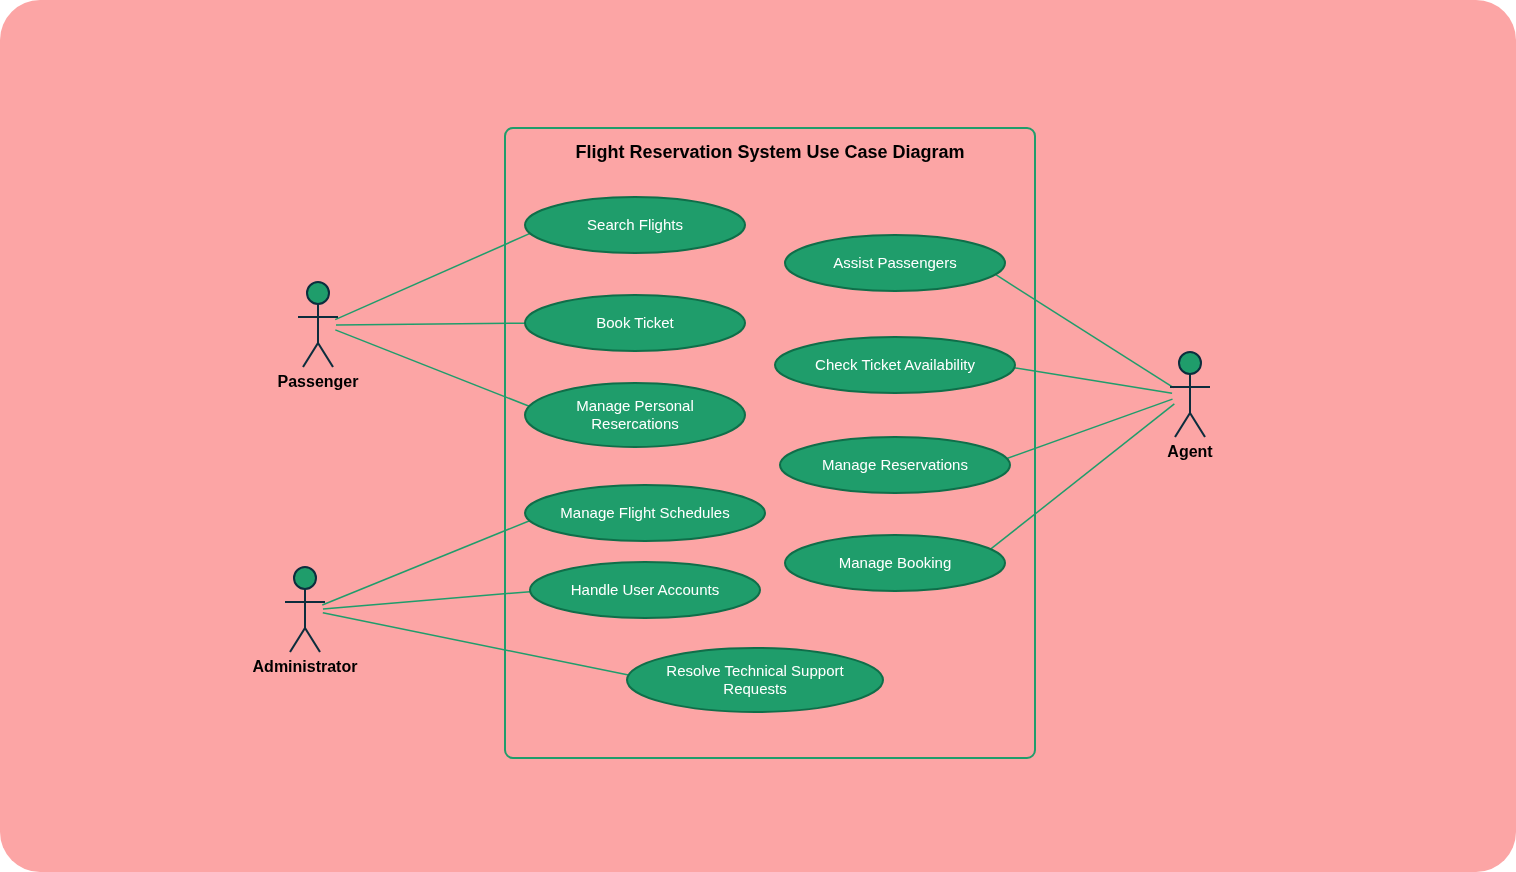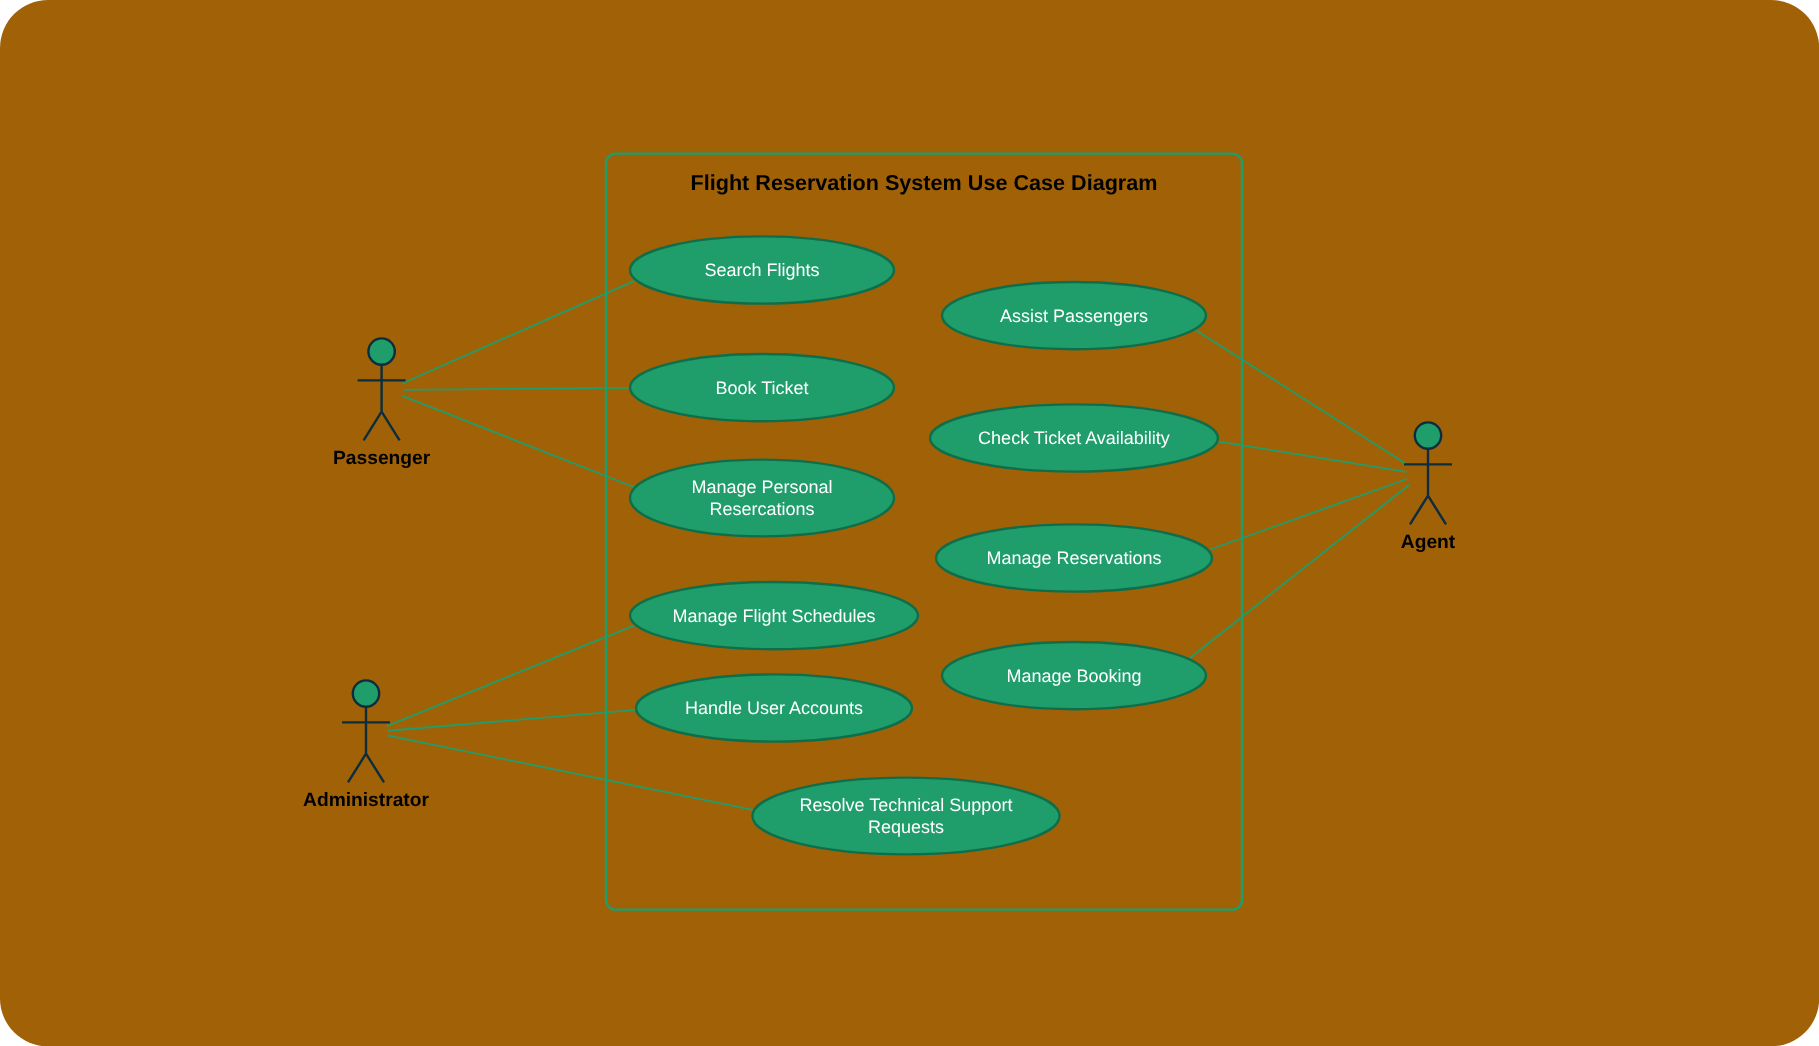--- a/index.html
+++ b/index.html
@@ -7,21 +7,21 @@
     padding: 0;
     width: 1516px;
     height: 872px;
     background: #ffffff;
     font-family: Arial, Helvetica, sans-serif;
   }
   .canvas {
     position: relative;
     width: 1516px;
     height: 872px;
-    background: #a16207;
+    background: #fca5a5;
     border-radius: 40px;
     overflow: hidden;
   }
   svg.diagram {
     position: absolute;
     top: 0;
     left: 0;
   }
   .system-title {
     font-size: 18px;

